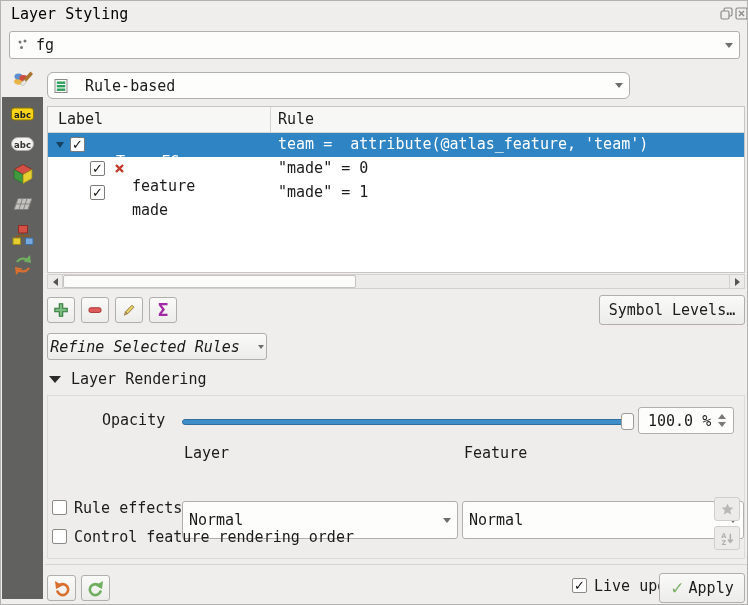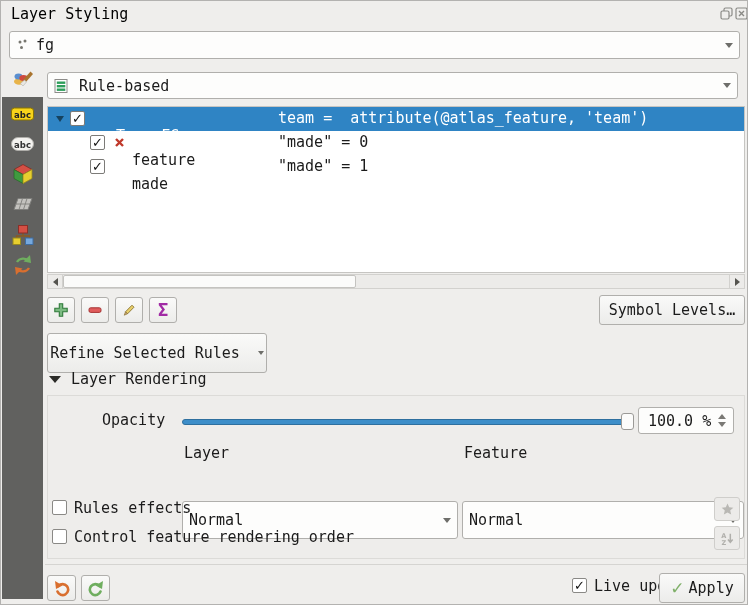--- a/index.html
+++ b/index.html
@@ -19,21 +19,21 @@
   .combo{
     position:absolute;background:#fdfdfc;border:1px solid #b0afac;border-radius:3px;
     display:flex;align-items:center;padding:0 6px;
   }
   .combo .txt{flex:1;white-space:nowrap;overflow:hidden;}
   .dd-arrow{
     width:0;height:0;border-left:4px solid transparent;border-right:4px solid transparent;
     border-top:5px solid #6e6e6a;margin-left:6px;flex:none;
   }
   .combo-layer{left:8px;top:30px;width:731px;height:28px;gap:6px;}
-  .combo-renderer{left:46px;top:71px;width:691px;height:27px;gap:9px;}
+  .combo-renderer{left:46px;top:71px;width:583px;height:27px;gap:15px;border-radius:6px;}
   
   .sidebar{position:absolute;left:1px;top:60px;width:41px;height:538px;background:#61615f;}
   .side-item{position:absolute;left:0;width:41px;height:30px;display:flex;align-items:center;justify-content:center;}
   .side-item.sel{background:#efeeec;height:36px;}
   
   .table{
     position:absolute;left:46px;top:105px;width:698px;height:167px;
     background:#ffffff;border:1px solid #c6c5c2;
   }
   .thead{position:relative;height:26px;background:#f7f7f5;border-bottom:1px solid #d6d5d2;}
@@ -67,21 +67,21 @@
   
   .btn{
     background:linear-gradient(#fafaf9,#ececea);border:1px solid #b0afac;border-radius:3px;
     display:flex;align-items:center;justify-content:center;font-family:inherit;font-size:15px;color:#1b1b1b;
     padding:0;
   }
   .tool-btn{position:absolute;top:296px;width:28px;height:26px;}
   .btn.disabled{background:#ecebe9;border-color:#cfcecb;}
   .sigma{color:#a12ba5;font-size:17px;font-weight:bold;line-height:1;}
   .btn-symbol-levels{position:absolute;left:598px;top:294px;width:146px;height:30px;align-items:center;}
-  .btn-refine{position:absolute;left:46px;top:332px;width:220px;height:40px;gap:12px;}
+  .btn-refine{position:absolute;left:46px;top:332px;width:220px;height:27px;gap:12px;font-style:italic;}
   
   .lr-header{position:absolute;left:48px;top:369px;display:flex;align-items:center;gap:10px;}
   .lr-caret{width:0;height:0;border-left:6px solid transparent;border-right:6px solid transparent;border-top:7px solid #2b2b28;}
   .lr-title{font-weight:normal;font-size:15px;}
   .frame{position:absolute;left:46px;top:394px;width:698px;height:164px;border:1px solid #dcdbd8;background:#eeedeb;}
   .lbl{position:absolute;white-space:nowrap;}
   .slider{position:absolute;left:134px;top:17px;width:452px;height:17px;}
   .slider .track{position:absolute;left:0;top:6px;width:100%;height:6px;border-radius:3px;background:#3d8ec9;border:1px solid #2e6f9e;}
   .slider .handle{position:absolute;right:0;top:0;width:13px;height:17px;background:#fcfcfb;border:1px solid #9b9a97;border-radius:3px;}
   .spinbox{position:absolute;left:590px;top:11px;width:96px;height:27px;background:#fdfdfc;border:1px solid #b0afac;border-radius:3px;display:flex;align-items:center;padding:0 4px 0 9px;}
@@ -194,20 +194,25 @@
         <rect x="2.8" y="3.5" width="8.5" height="2.4" fill="#2e9e5b"></rect>
         <rect x="2.8" y="7" width="8.5" height="2.4" fill="#2e9e5b"></rect>
         <rect x="2.8" y="10.5" width="8.5" height="2.4" fill="#2e9e5b"></rect>
       </svg>
     </span>
     <span class="txt">Rule-based</span>
     <span class="dd-arrow"></span>
   </div>
 
   <div class="table">
+    <div class="thead">
+      <span class="th-label">Label</span>
+      <span class="th-rule">Rule</span>
+      <span class="col-div"></span>
+    </div>
 
     <div class="trow sel">
       <span class="expander"></span>
       <span class="cb" style="left:22px;">
         <span class="cb-check">✓</span>
       </span>
       <span class="row-label" style="left:68px;">Team FG</span>
       <span class="cell-rule">team =  attribute(@atlas_feature, 'team')</span>
     </div>
 
@@ -303,21 +308,21 @@
     <div class="combo dd" style="left:134px;top:68px;width:276px;">
       <span class="txt">Normal</span>
       <span class="dd-arrow"></span>
     </div>
     <div class="combo dd" style="left:414px;top:68px;width:282px;">
       <span class="txt">Normal</span>
       <span class="dd-arrow"></span>
     </div>
 
     <span class="cb2" style="left:4px;top:104px;"></span>
-    <span class="lbl" style="left:26px;top:103px;">Rules effects</span>
+    <span class="lbl" style="left:26px;top:103px;">Rule effects</span>
     <button class="btn disabled side-act" style="top:101px;">
       <svg width="15" height="15" viewBox="0 0 16 16">
           <path d="M8 1.5 L9.8 5.6 14.2 6 10.9 9 11.9 13.4 8 11.1 4.1 13.4 5.1 9 1.8 6 6.2 5.6 Z" fill="#b9b8b4"></path>
         </svg>
     </button>
 
     <span class="cb2" style="left:4px;top:133px;"></span>
     <span class="lbl" style="left:26px;top:132px;">Control feature rendering order</span>
     <button class="btn disabled side-act" style="top:130px;">
       <svg width="15" height="15" viewBox="0 0 16 16">

